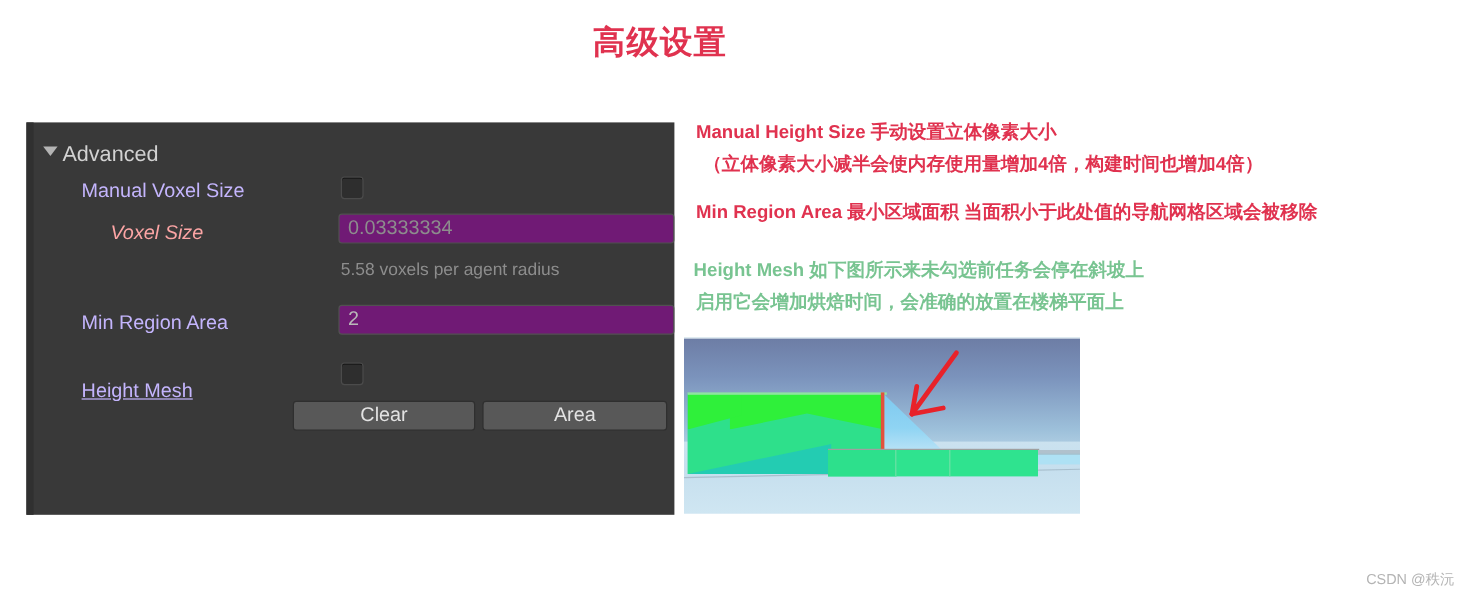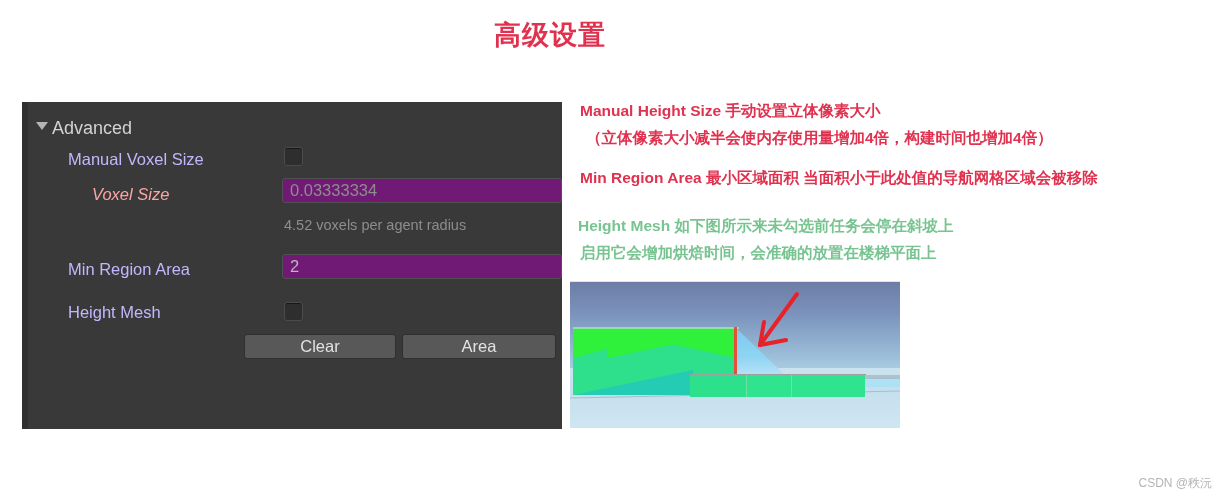--- a/index.html
+++ b/index.html
@@ -251,26 +251,26 @@
     <div style="position:absolute;left:8px;top:20px;width:0;height:0;border-left:6px solid transparent;border-right:6px solid transparent;border-top:8px solid #b4b4b4;"></div>
     <div class="lbl head" style="left:24px; top:15px; font-size:18px;">Advanced</div>
   </div>
 
   <div class="lbl" style="left:40px; top:46px;">Manual Voxel Size</div>
   <div class="cbox" style="left:256px; top:45px;"></div>
 
   <div class="lbl dim" style="left:64px; top:81px;">Voxel Size</div>
   <div class="tfield" style="left:254px; top:76px; width:280px; color:#8d8d8d;">0.03333334</div>
 
-  <div class="hint" style="left:256px; top:114px;">4.52 voxels per agent radius</div>
+  <div class="hint" style="left:256px; top:114px;">5.58 voxels per agent radius</div>
 
   <div class="lbl" style="left:40px; top:156px;">Min Region Area</div>
   <div class="tfield" style="left:254px; top:152px; width:280px;">2</div>
 
-  <div class="lbl" style="left:40px; top:199px;">Height Mesh</div>
+  <div class="lbl" style="left:40px; top:213px;text-decoration:underline;">Height Mesh</div>
   <div class="cbox" style="left:256px; top:200px;"></div>
 
   <div class="ubtn" style="left:216px; top:232px; width:152px;">Clear</div>
   <div class="ubtn" style="left:374px; top:232px; width:154px;">Area</div>
 </div>
 
 <div class="anno red" style="left:580px; top:100px;">Manual Height Size 手动设置立体像素大小</div>
 <div class="anno red" style="left:586px; top:127px;">（立体像素大小减半会使内存使用量增加4倍，构建时间也增加4倍）</div>
 
 <div class="anno red" style="left:580px; top:167px;">Min Region Area 最小区域面积 当面积小于此处值的导航网格区域会被移除</div>

